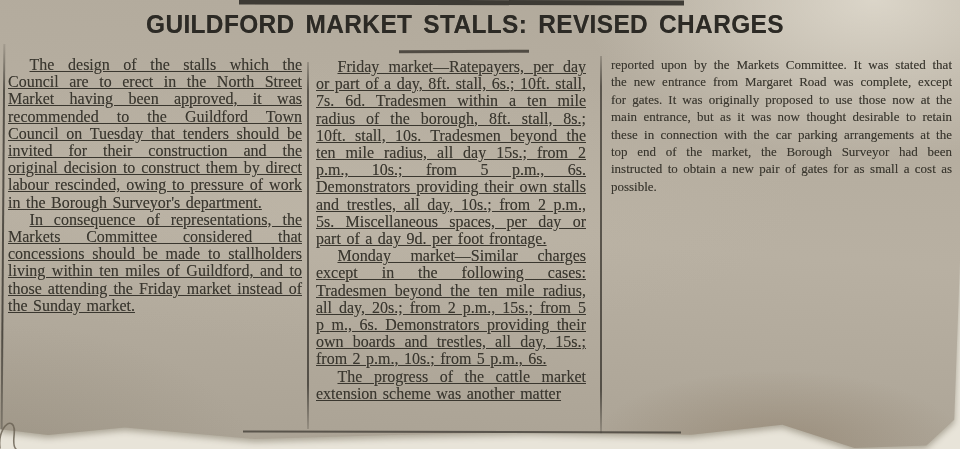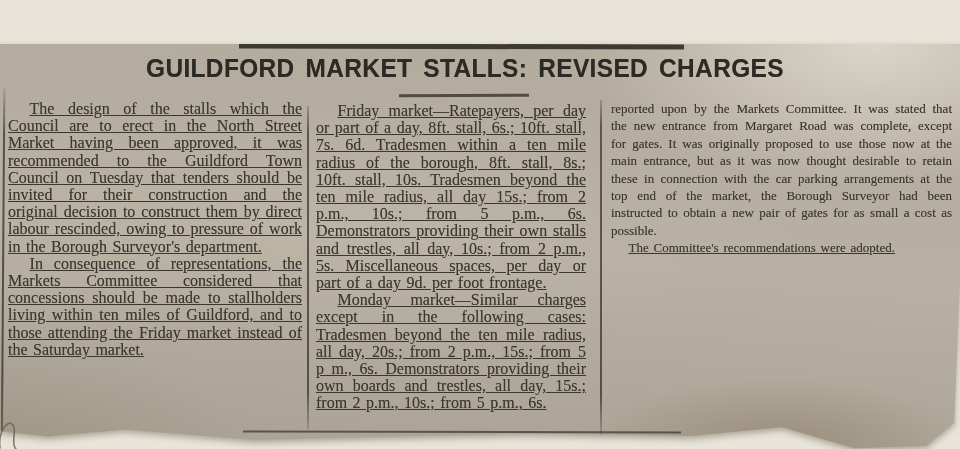--- a/index.html
+++ b/index.html
@@ -37,21 +37,20 @@
     clip-path: polygon(
       0 0, 100% 0, 100% 58%, 99.4% 93.5%, 96.5% 99.2%, 89% 99.8%,
       81.5% 94.6%, 72% 96.8%, 55% 96.2%, 41% 96.9%, 26.5% 97.8%,
       13% 95.2%, 5% 96.9%, 0 95.6%);
     background:
       radial-gradient(55% 65% at 91% 0%, rgba(233,228,216,0.75), rgba(233,228,216,0) 55%),
       radial-gradient(45% 55% at 0% 105%, rgba(125,115,97,0.28), rgba(125,115,97,0) 60%),
       radial-gradient(26% 22% at 81% 99%, rgba(116,95,70,0.33), rgba(116,95,70,0) 75%),
       radial-gradient(70% 45% at 35% 45%, rgba(196,188,173,0.35), rgba(196,188,173,0) 70%),
       linear-gradient(184deg, #b2aa9c 0%, #b8b0a2 52%, #a9a193 100%);
-    margin-top: 44px;
   }
   .top-rule {
     position: absolute;
     left: 239px; top: 0;
     width: 445px; height: 5px;
     background: var(--headline-ink, #2c2a25);
     opacity: 0.88;
     transform: rotate(0.15deg);
   }
   .headline {
@@ -142,35 +141,35 @@
       <h1 class="headline">GUILDFORD MARKET STALLS: REVISED CHARGES</h1>
 
       <div class="headline-rule"></div>
 
       <div class="left-rule"></div>
 
       <div class="columns">
 
         <div class="col col-1">
           <p class="indent">The design of the stalls which the Council are to erect in the North Street Market having been approved, it was recommended to the Guildford Town Council on Tuesday that tenders should be invited for their construction and the original decision to construct them by direct labour rescinded, owing to pressure of work in the Borough Surveyor's department.</p>
-          <p class="indent">In consequence of representations, the Markets Committee considered that concessions should be made to stallholders living within ten miles of Guildford, and to those attending the Friday market instead of the Saturday market.</p>
+          <p class="indent">In consequence of representations, the Markets Committee considered that concessions should be made to stallholders living within ten miles of Guildford, and to those attending the Friday market instead of the Sunday market.</p>
         </div>
 
         <div class="vrule vrule-1"></div>
 
         <div class="col col-2">
           <p class="indent">Friday market—Ratepayers, per day or part of a day, 8ft. stall, 6s.; 10ft. stall, 7s. 6d. Tradesmen within a ten mile radius of the borough, 8ft. stall, 8s.; 10ft. stall, 10s. Tradesmen beyond the ten mile radius, all day 15s.; from 2 p.m., 10s.; from 5 p.m., 6s. Demonstrators providing their own stalls and trestles, all day, 10s.; from 2 p.m., 5s. Miscellaneous spaces, per day or part of a day 9d. per foot frontage.</p>
           <p class="indent">Monday market—Similar charges except in the following cases: Tradesmen beyond the ten mile radius, all day, 20s.; from 2 p.m., 15s.; from 5 p m., 6s. Demonstrators providing their own boards and trestles, all day, 15s.; from 2 p.m., 10s.; from 5 p.m., 6s.</p>
+          <p class="indent">The progress of the cattle market extension scheme was another matter</p>
         </div>
 
         <div class="vrule vrule-2"></div>
 
         <div class="col col-3">
           <p>reported upon by the Markets Committee. It was stated that the new entrance from Margaret Road was complete, except for gates. It was originally proposed to use those now at the main entrance, but as it was now thought desirable to retain these in connection with the car parking arrangements at the top end of the market, the Borough Surveyor had been instructed to obtain a new pair of gates for as small a cost as possible.</p>
-          <p class="indent">The Committee's recommendations were adopted.</p>
         </div>
 
       </div>
     </div>
   </div>
 
   <div class="bottom-rule"></div>
 
   <svg class="pencil-mark" viewBox="0 0 34 44">
     <path d="M4,42 C 2,28 10,14 16,18 C 22,22 14,38 20,43"></path>

